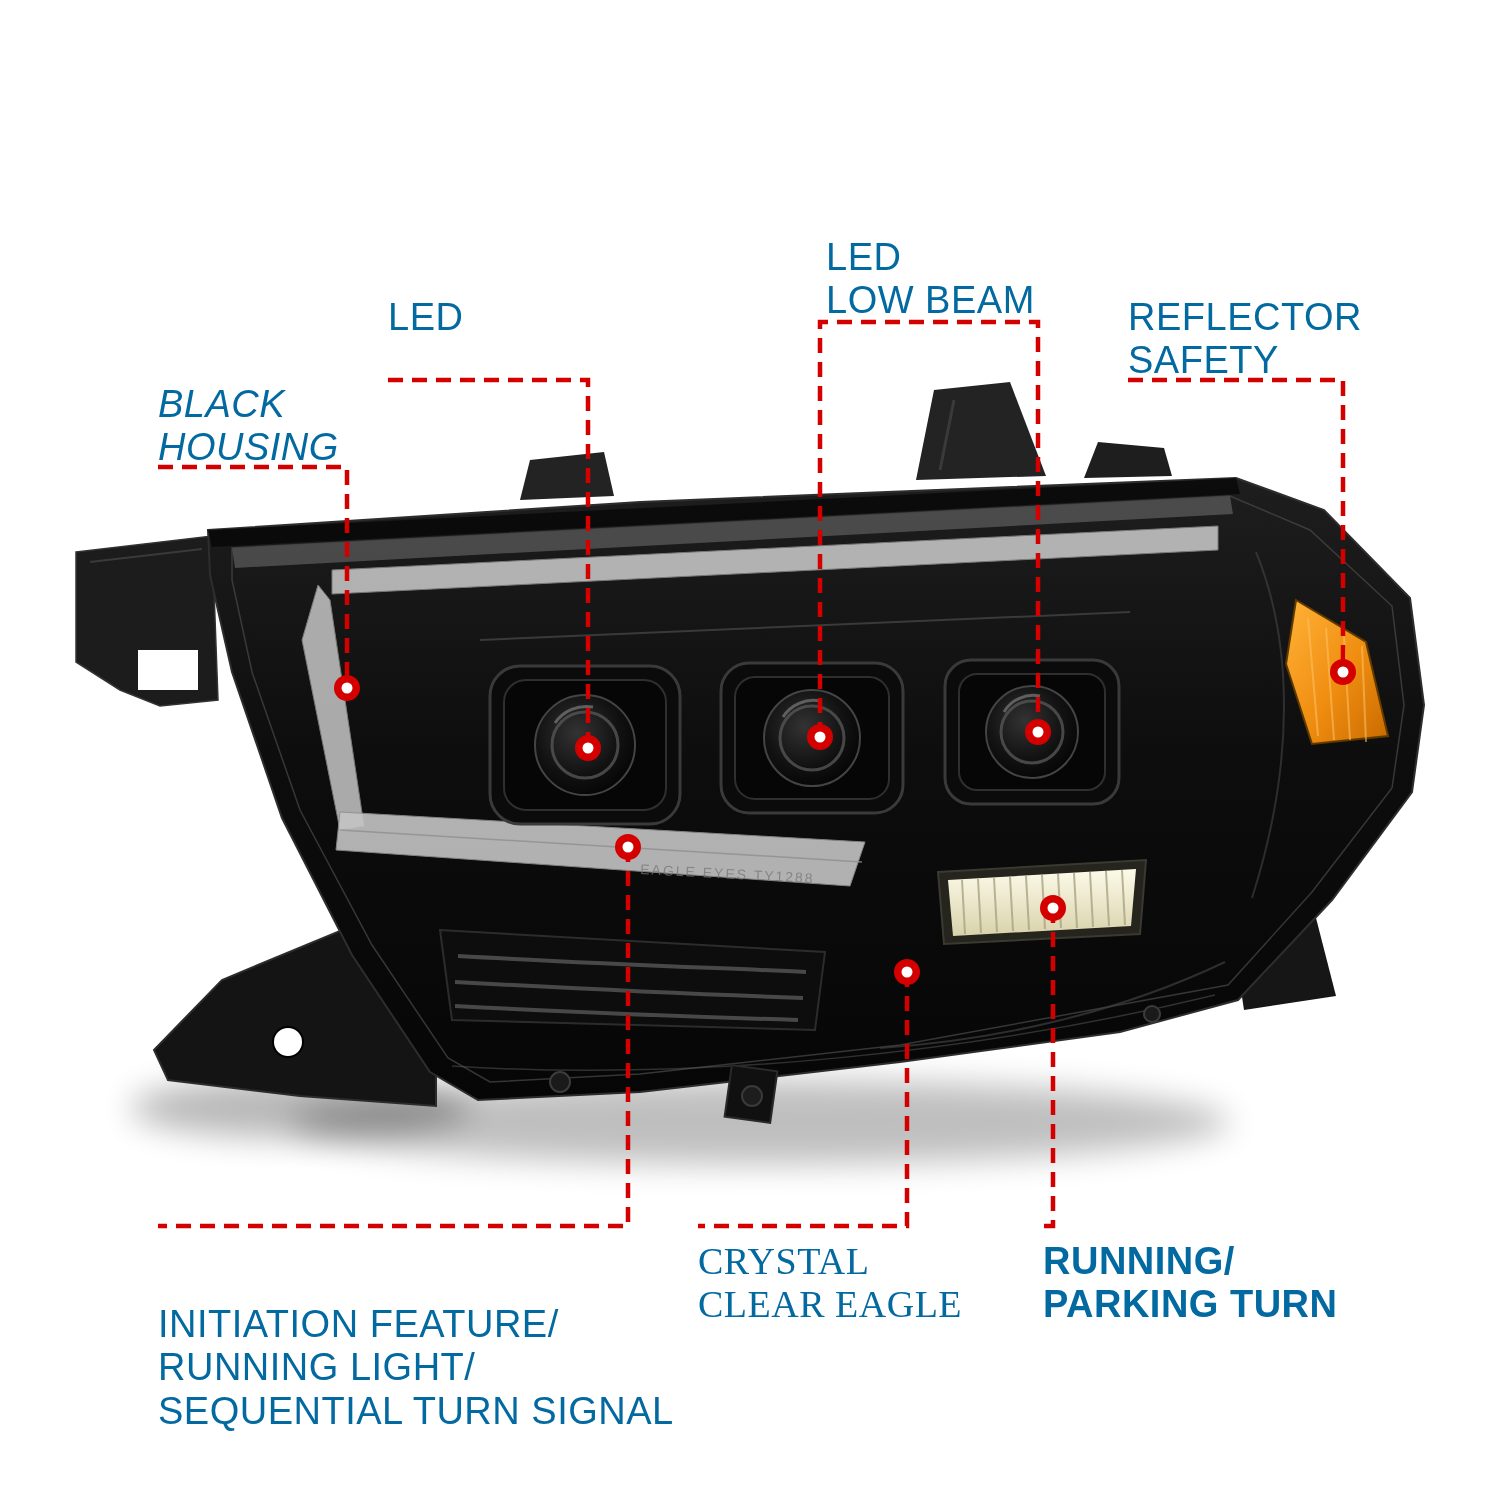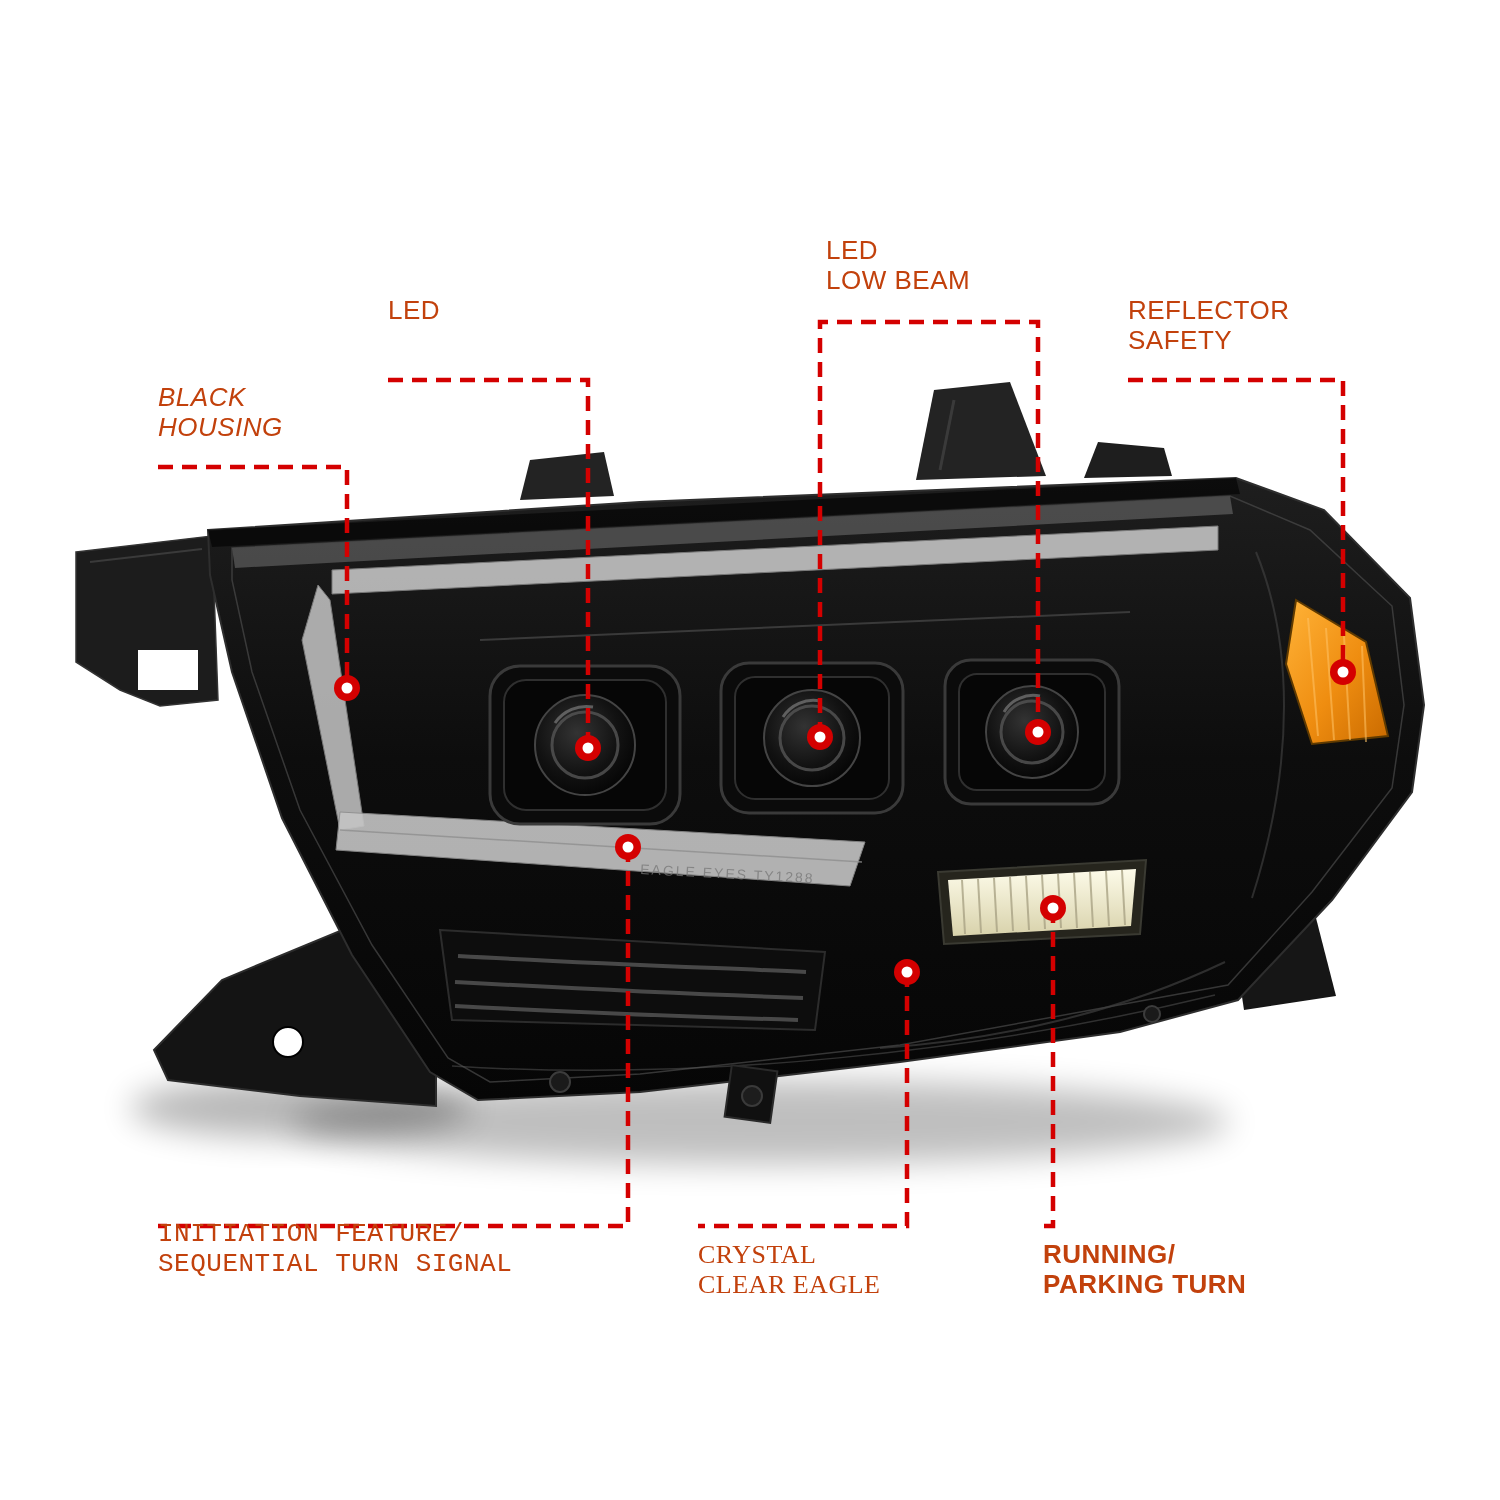--- a/index.html
+++ b/index.html
@@ -7,22 +7,22 @@
     position:relative;
     width:1500px;height:1500px;
     background:#ffffff;
     overflow:hidden;
     font-family:"Liberation Sans", sans-serif;
   }
   .art{position:absolute;inset:0;z-index:1;}
   .callout{
     position:absolute;
     z-index:2;
-    color:#c2410c;
-    font-size:26px;
+    color:#0369a1;
+    font-size:38px;
     line-height:1.14;
     letter-spacing:0.5px;
     white-space:nowrap;
     font-weight:400;
   }
   .callout span{display:block;}
 </style>
 </head>
 <body>
 
@@ -198,22 +198,23 @@
   <div class="callout" style="left:826px; top:236px;">
     <span>LED</span>
     <span>LOW BEAM</span>
   </div>
 
   <div class="callout" style="left:1128px; top:296px;">
     <span>REFLECTOR</span>
     <span>SAFETY</span>
   </div>
 
-  <div class="callout" style="left:158px; top:1220px;font-family:Liberation Mono, monospace;">
+  <div class="callout" style="left:158px; top:1303px;">
     <span>INITIATION FEATURE/</span>
+    <span>RUNNING LIGHT/</span>
     <span>SEQUENTIAL TURN SIGNAL</span>
   </div>
 
   <div class="callout" style="left:698px; top:1240px;font-family:Liberation Serif, serif;">
     <span>CRYSTAL</span>
     <span>CLEAR EAGLE</span>
   </div>
 
   <div class="callout" style="left:1043px; top:1240px;font-weight:bold;">
     <span>RUNNING/</span>

